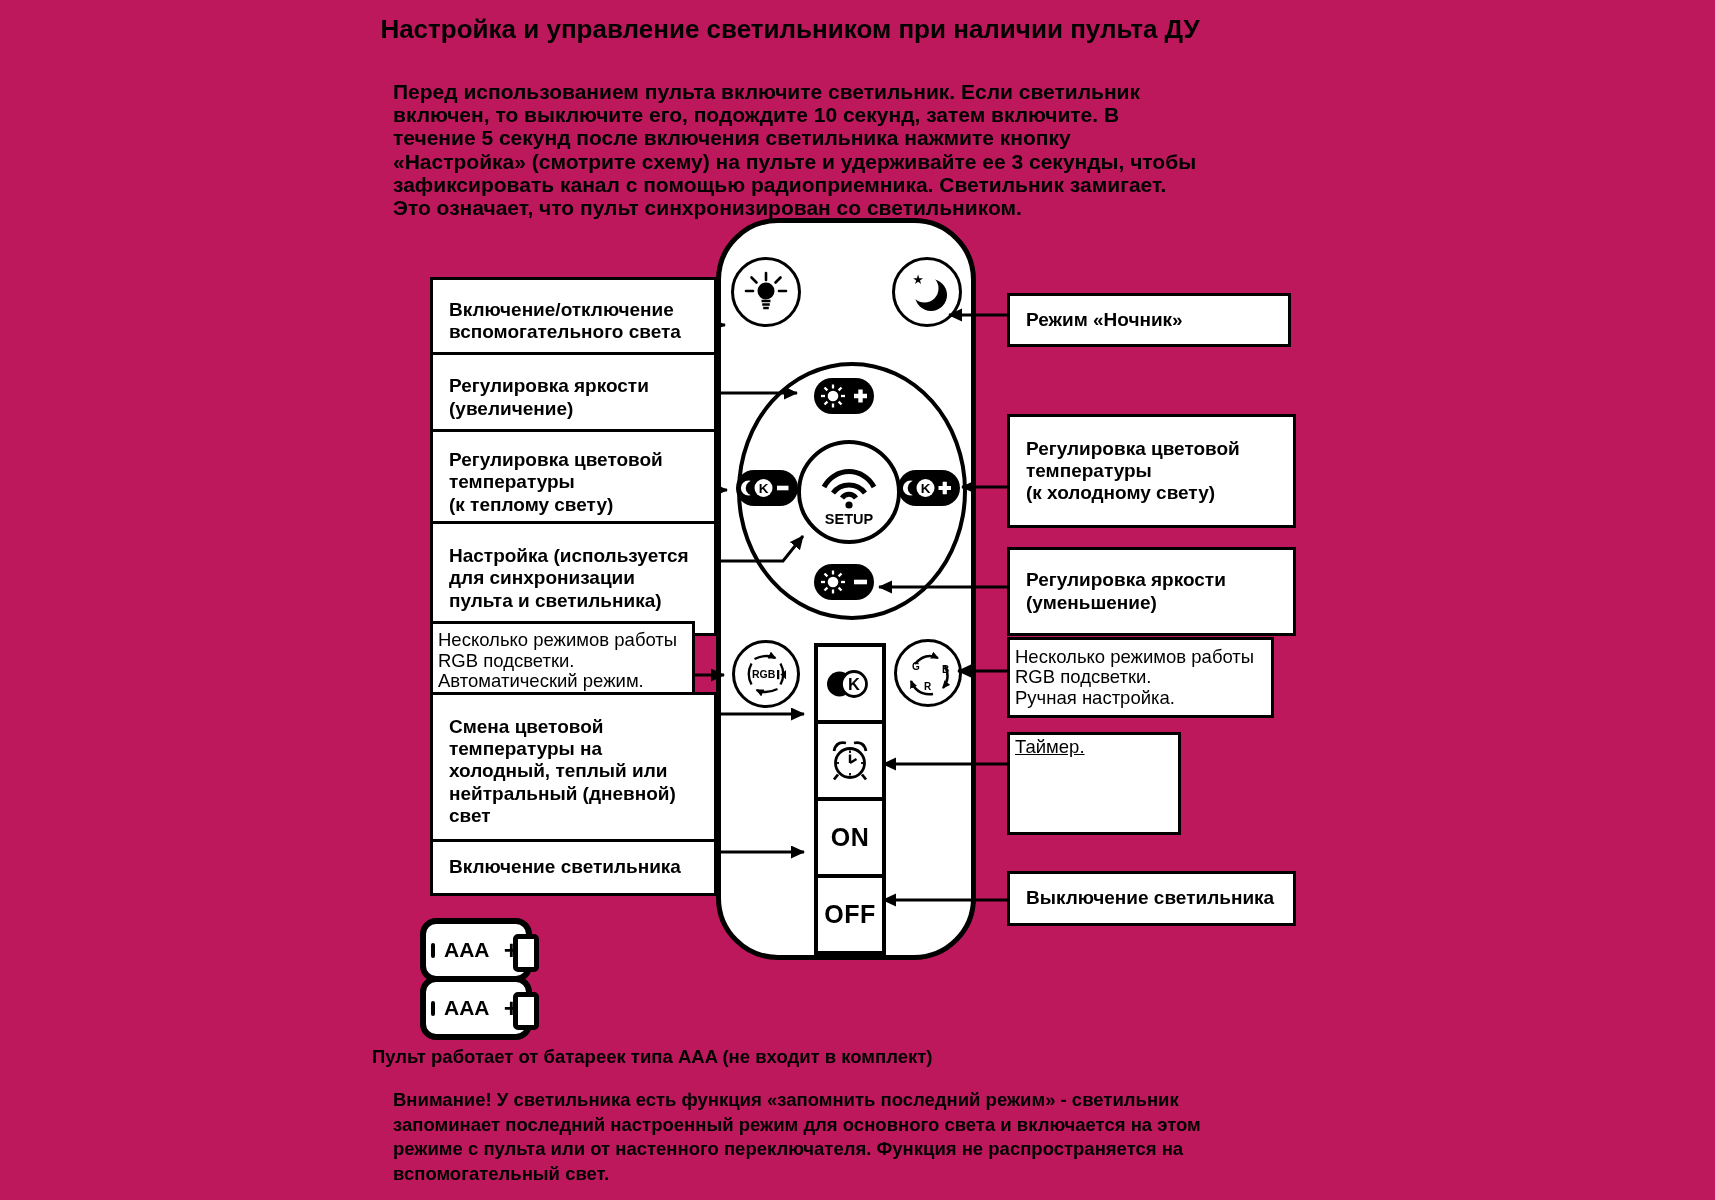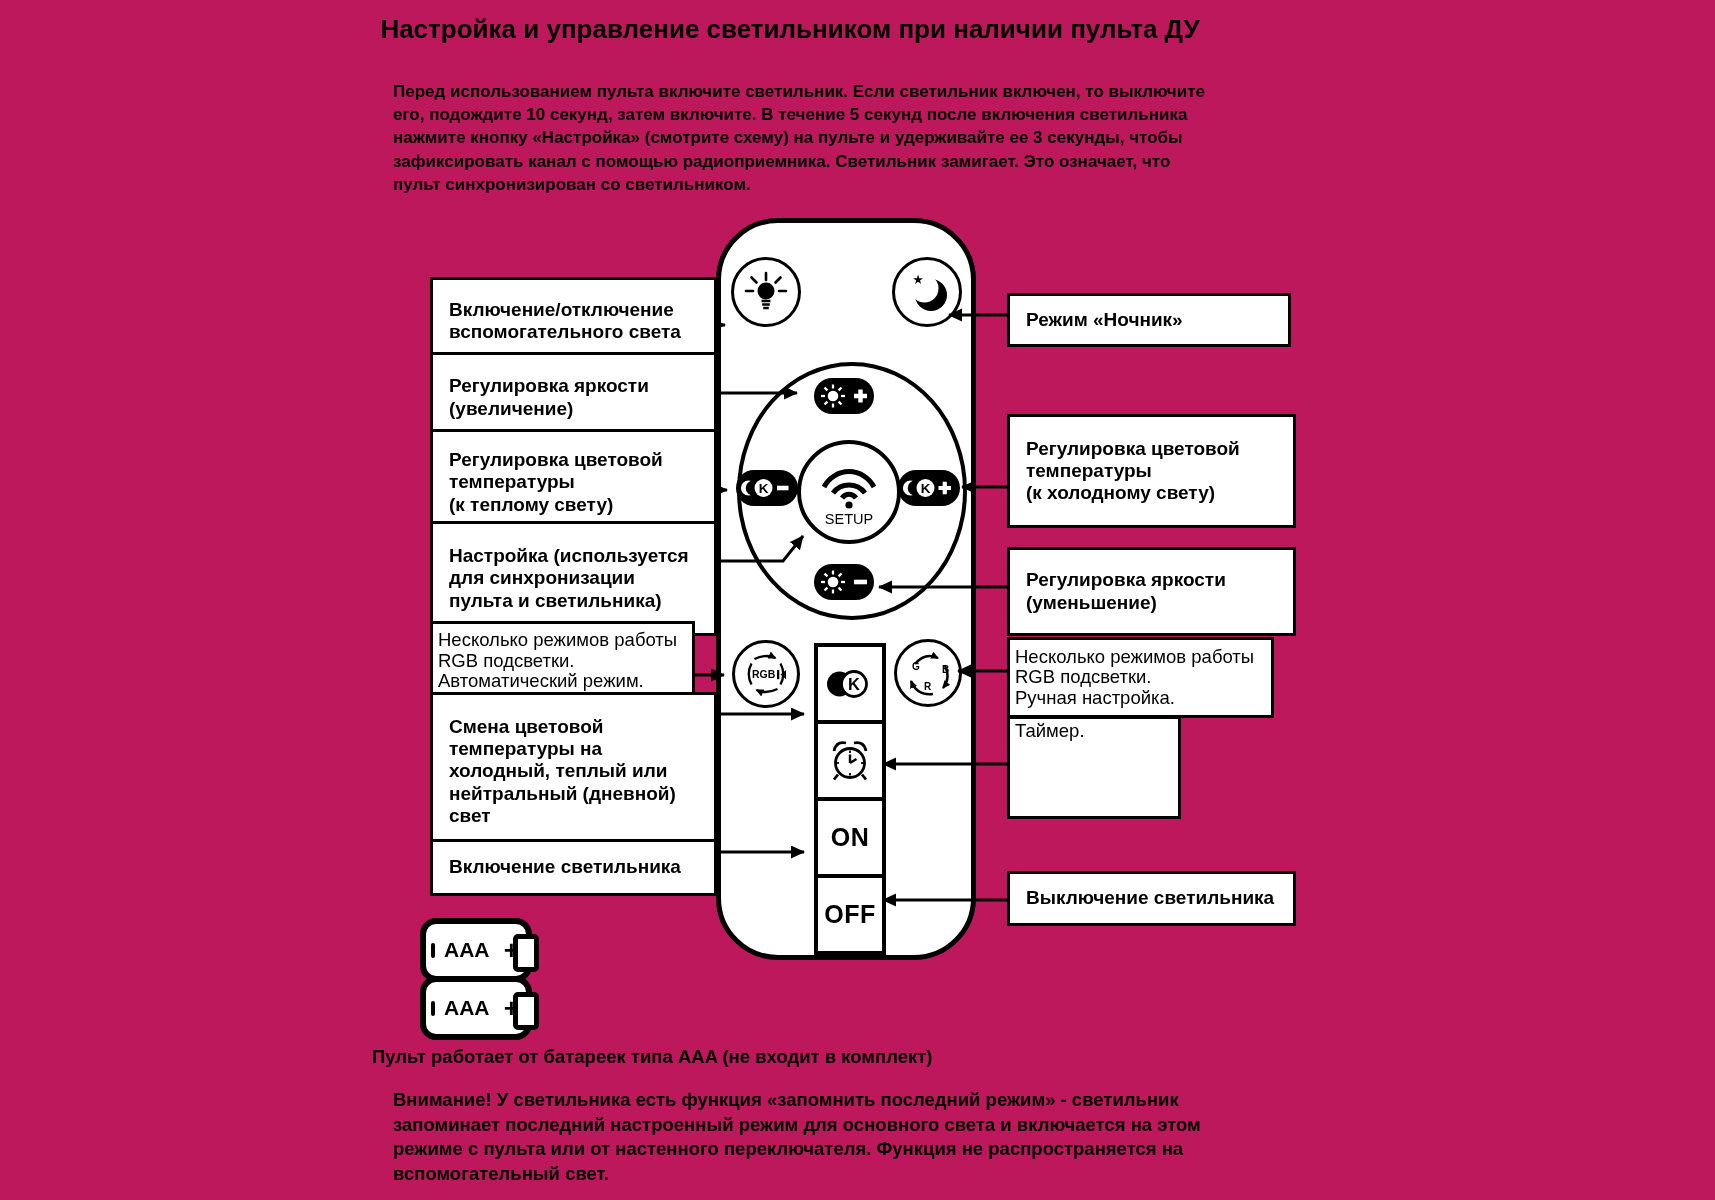--- a/index.html
+++ b/index.html
@@ -1,51 +1,51 @@
 <!DOCTYPE html>
 <html><head>
 <meta charset="utf-8">
 <style>
   html,body{margin:0;padding:0;background:#fff;}
   .page{position:relative;width:1715px;height:1200px;background:#be185d;overflow:hidden;
         font-family:"Liberation Sans",sans-serif;color:#000;}
   .title{position:absolute;left:370px;top:14px;width:840px;text-align:center;
          font-weight:bold;font-size:26px;}
   .intro{position:absolute;left:393px;top:80px;width:812px;font-weight:bold;
-         font-size:17px;line-height:23.2px;}
+         font-size:21px;line-height:23.2px;}
   
   .box{position:absolute;border:3px solid #000;background:#fff;z-index:6;
        white-space:pre-line;display:flex;align-items:center;}
   .box.bold{font-weight:bold;font-size:19px;line-height:1.17;padding:6px 16px;}
   .box.regular{font-weight:normal;font-size:18.5px;line-height:1.1;padding:2px 5px;}
   .l1{left:430px;top:277px;width:249px;height:70px;}
   .l2{left:430px;top:352px;width:249px;height:73px;}
   .l3{left:430px;top:429px;width:249px;height:89px;}
   .l4{left:430px;top:521px;width:249px;height:97px;}
   .l5{left:430px;top:621px;width:249px;height:70px;}
   .l6{left:430px;top:692px;width:249px;height:141px;}
   .l7{left:430px;top:839px;width:249px;height:39px;}
   .r1{left:1007px;top:293px;width:246px;height:36px;}
   .r2{left:1007px;top:414px;width:251px;height:96px;}
   .r3{left:1007px;top:547px;width:251px;height:71px;}
   .r4{left:1007px;top:637px;width:251px;height:71px;}
-  .r5{left:1007px;top:716px;width:158px;height:93px;align-items:flex-start;padding-top:5px;}
+  .r5{left:1007px;top:732px;width:158px;height:93px;align-items:flex-start;padding-top:5px;text-decoration:underline;}
   .r6{left:1007px;top:871px;width:251px;height:37px;}
   
   .remote{position:absolute;left:716px;top:218px;width:250px;height:732px;
           border:5px solid #000;border-radius:62px;background:#fff;z-index:2;}
   .circle-btn{position:absolute;border:3px solid #000;border-radius:50%;background:#fff;
               z-index:3;display:flex;align-items:center;justify-content:center;}
   #bulb{left:731px;top:257px;width:64px;height:64px;}
   #moon{left:892px;top:257px;width:64px;height:64px;}
   #dpad{position:absolute;left:737px;top:362px;width:222px;height:250px;
         border:4px solid #000;border-radius:50%;background:#fff;z-index:3;}
   #setup{left:797px;top:440px;width:96px;height:96px;border-width:4px;
          flex-direction:column;z-index:4;}
-  .setup-label{font-weight:normal;font-size:14.5px;margin-top:0;}
+  .setup-label{font-weight:bold;font-size:14.5px;margin-top:0;}
   .pill{position:absolute;background:#000;border-radius:18px;z-index:4;
         display:flex;align-items:center;justify-content:center;}
   #sunplus{left:814px;top:378px;width:60px;height:36px;}
   #kminus{left:736px;top:470px;width:62px;height:36px;}
   #kplus{left:898px;top:470px;width:62px;height:36px;}
   #sunminus{left:814px;top:564px;width:60px;height:36px;}
   #rgbbtn{left:732px;top:640px;width:62px;height:62px;}
   #recycle{left:894px;top:639px;width:62px;height:62px;}
   .column{position:absolute;left:814px;top:643px;width:64px;height:304px;
           border:4px solid #000;background:#fff;z-index:3;display:flex;flex-direction:column;}

